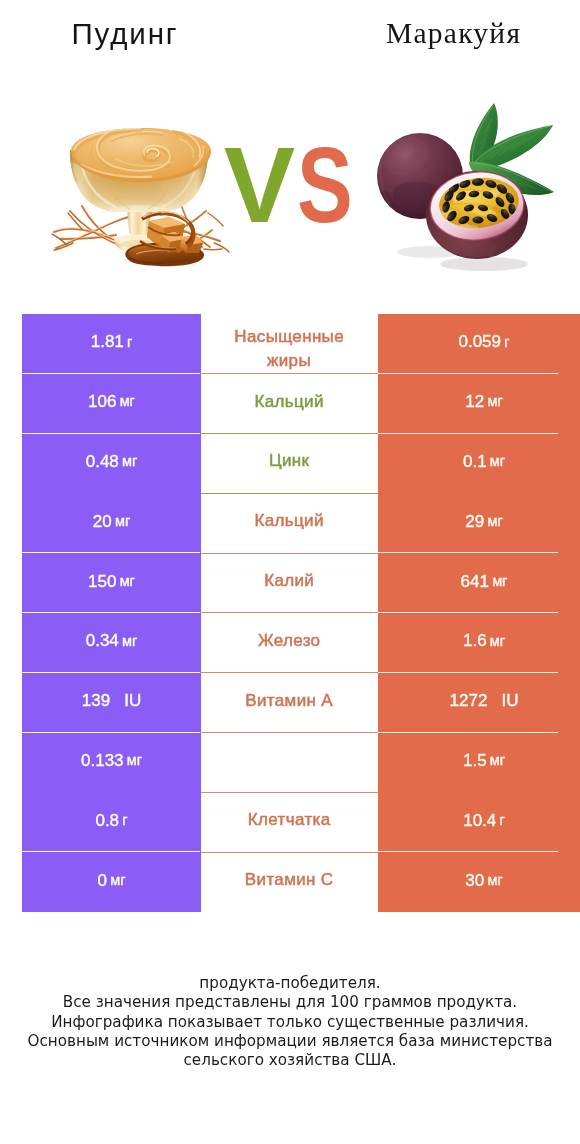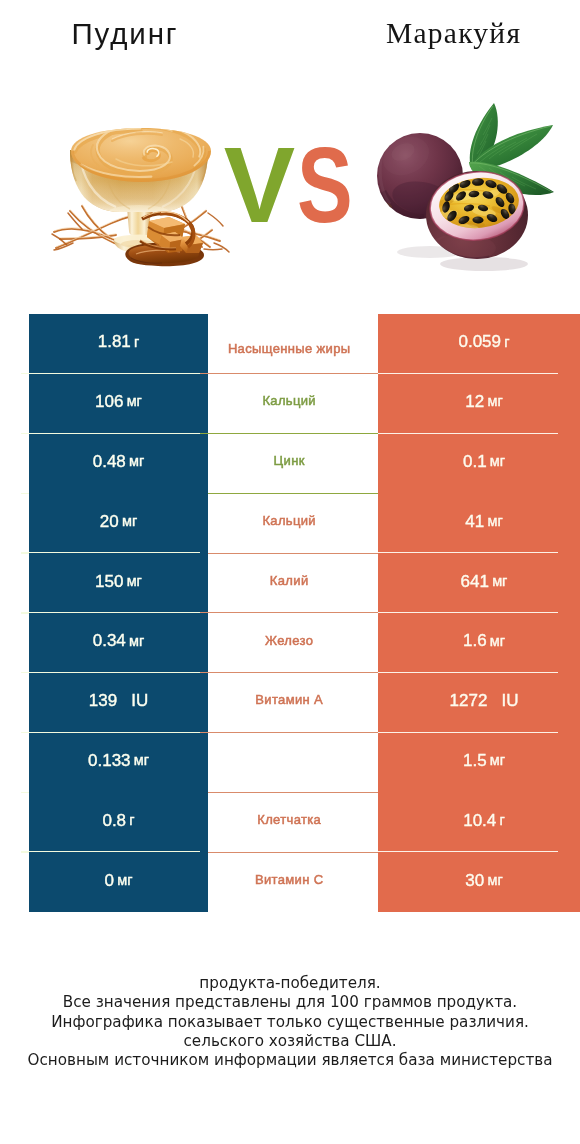--- a/index.html
+++ b/index.html
@@ -16,22 +16,22 @@
 
   .hero{position:absolute;}
   #hero-left{left:48px;top:117px;width:184px;height:156px;}
   #hero-right{left:376px;top:100px;width:190px;height:172px;}
 
   .table{position:absolute;left:21px;top:314px;width:537px;}
   .row{position:relative;height:59.8px;}
   .cell{position:absolute;top:0;height:100%;display:flex;align-items:center;justify-content:center;text-align:center;box-sizing:border-box;}
   .cL,.cR{align-items:center;line-height:1;}
   .cL>span,.cR>span{position:relative;top:-2px;}
-  .cL{left:8px;width:179px;background:#0c4a6e;color:#fdfff0;font-size:17px;-webkit-text-stroke:0.4px #fdfff0;}
-  .cM{left:179px;width:178px;font-size:13px;line-height:1.42;color:#7d9c43;-webkit-text-stroke:0.5px #7d9c43;letter-spacing:0.35px;}
+  .cL{left:1px;width:179px;background:#8b5cf6;color:#fdfff0;font-size:17px;-webkit-text-stroke:0.4px #fdfff0;}
+  .cM{left:179px;width:178px;font-size:17px;line-height:1.42;color:#7d9c43;-webkit-text-stroke:0.5px #7d9c43;letter-spacing:0.35px;}
   .cM span{display:block;max-width:132px;position:relative;top:-2px;text-indent:0.35px;}
   .cM span.two{top:5px;}
   .unit{font-size:14.5px;padding-left:3.2px;}
   .unit.big{font-size:17px;padding-left:14px;}
   .cM.r{color:#cf7354;-webkit-text-stroke:0.5px #cf7354;}
   .cR{left:357px;width:212px;background:#E26B4C;color:#fdfbee;font-size:17px;-webkit-text-stroke:0.4px #fdfbee;}
   .sep{position:absolute;left:179px;width:178px;height:1px;bottom:-0.5px;background:#8fa83f;}
   .sep.r{background:#d98b6b;}
   .sepL{position:absolute;left:0;width:179px;height:1.4px;bottom:-0.7px;background:#f4fbdf;}
   .sepR{position:absolute;left:357px;width:180px;height:1.4px;bottom:-0.7px;background:#fdf1e6;}
@@ -450,21 +450,21 @@
       </div>
       <div class="row">
         <div class="cell cL">
           <span>20</span>
           <span class="unit">мг</span>
         </div>
         <div class="cell cM r">
           <span class="">Кальций</span>
         </div>
         <div class="cell cR">
-          <span>41</span>
+          <span>29</span>
           <span class="unit">мг</span>
         </div>
         <div class="sepL"></div>
         <div class="sep r"></div>
         <div class="sepR"></div>
       </div>
       <div class="row">
         <div class="cell cL">
           <span>150</span>
           <span class="unit">мг</span>
@@ -552,16 +552,16 @@
         <div class="cell cR">
           <span>30</span>
           <span class="unit">мг</span>
         </div>
       </div>
     </div>
   <div class="footer" id="footer">
       <div>продукта-победителя.</div>
       <div>Все значения представлены для 100 граммов продукта.</div>
       <div>Инфографика показывает только существенные различия.</div>
+      <div>Основным источником информации является база министерства</div>
       <div>сельского хозяйства США.</div>
-      <div>Основным источником информации является база министерства</div>
     </div>
 </div>
 
 </body></html>

